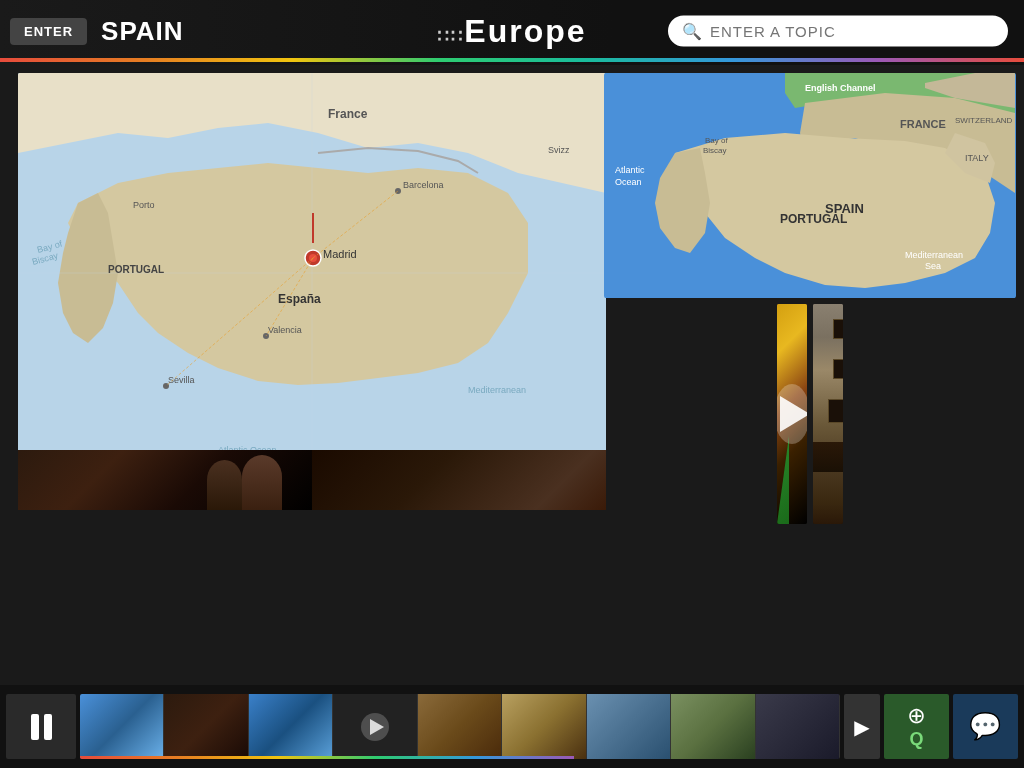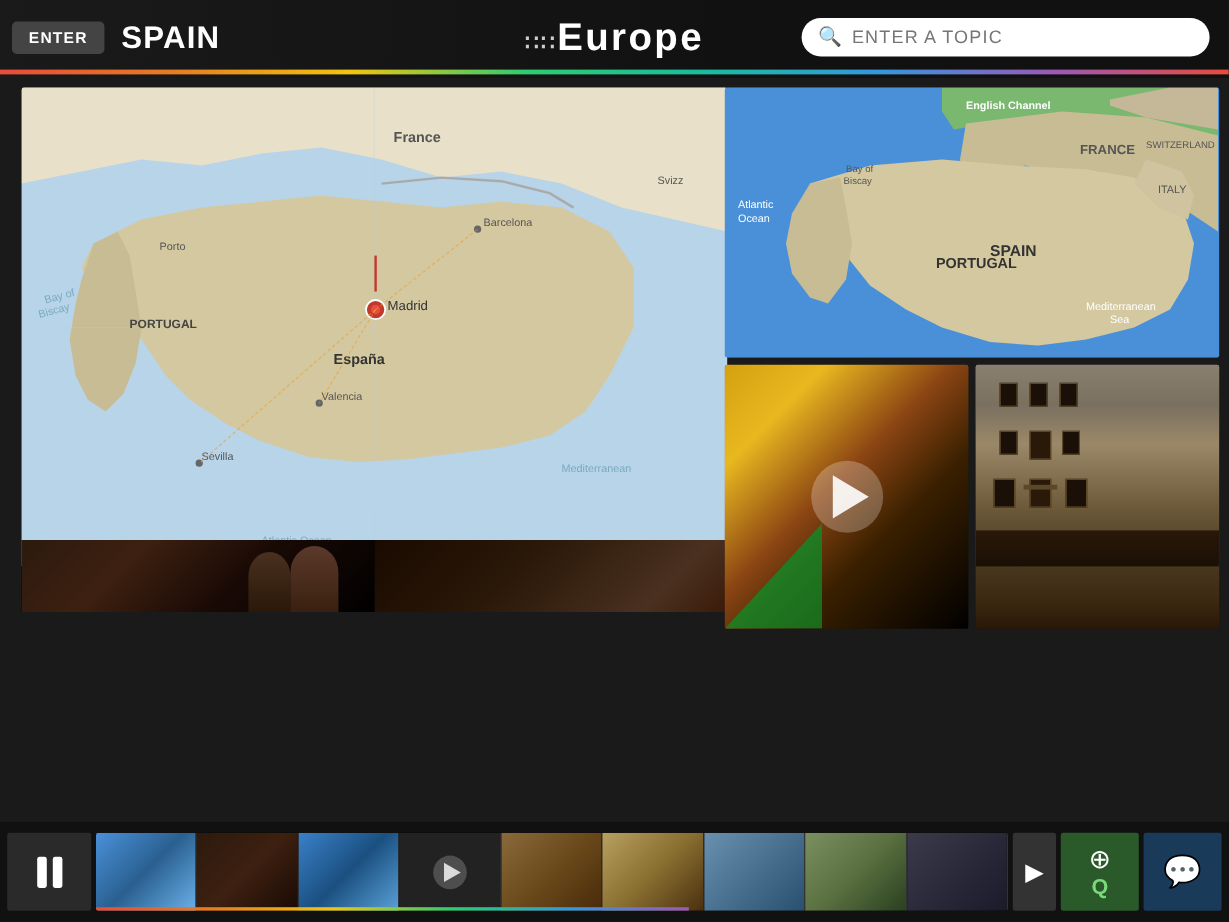--- a/index.html
+++ b/index.html
@@ -163,20 +163,21 @@
       border-radius: 50% 50% 0 0 / 40% 40% 0 0;
     }
 
     
     .right-panel {
       flex: 1;
       display: flex;
       flex-direction: column;
       padding: 8px 8px 0 4px;
       gap: 6px;
+      align-items: center;
     }
 
     
     .map-thumb {
       width: 100%;
       height: 225px;
       background: #4a90d9;
       border-radius: 2px;
       position: relative;
       overflow: hidden;

